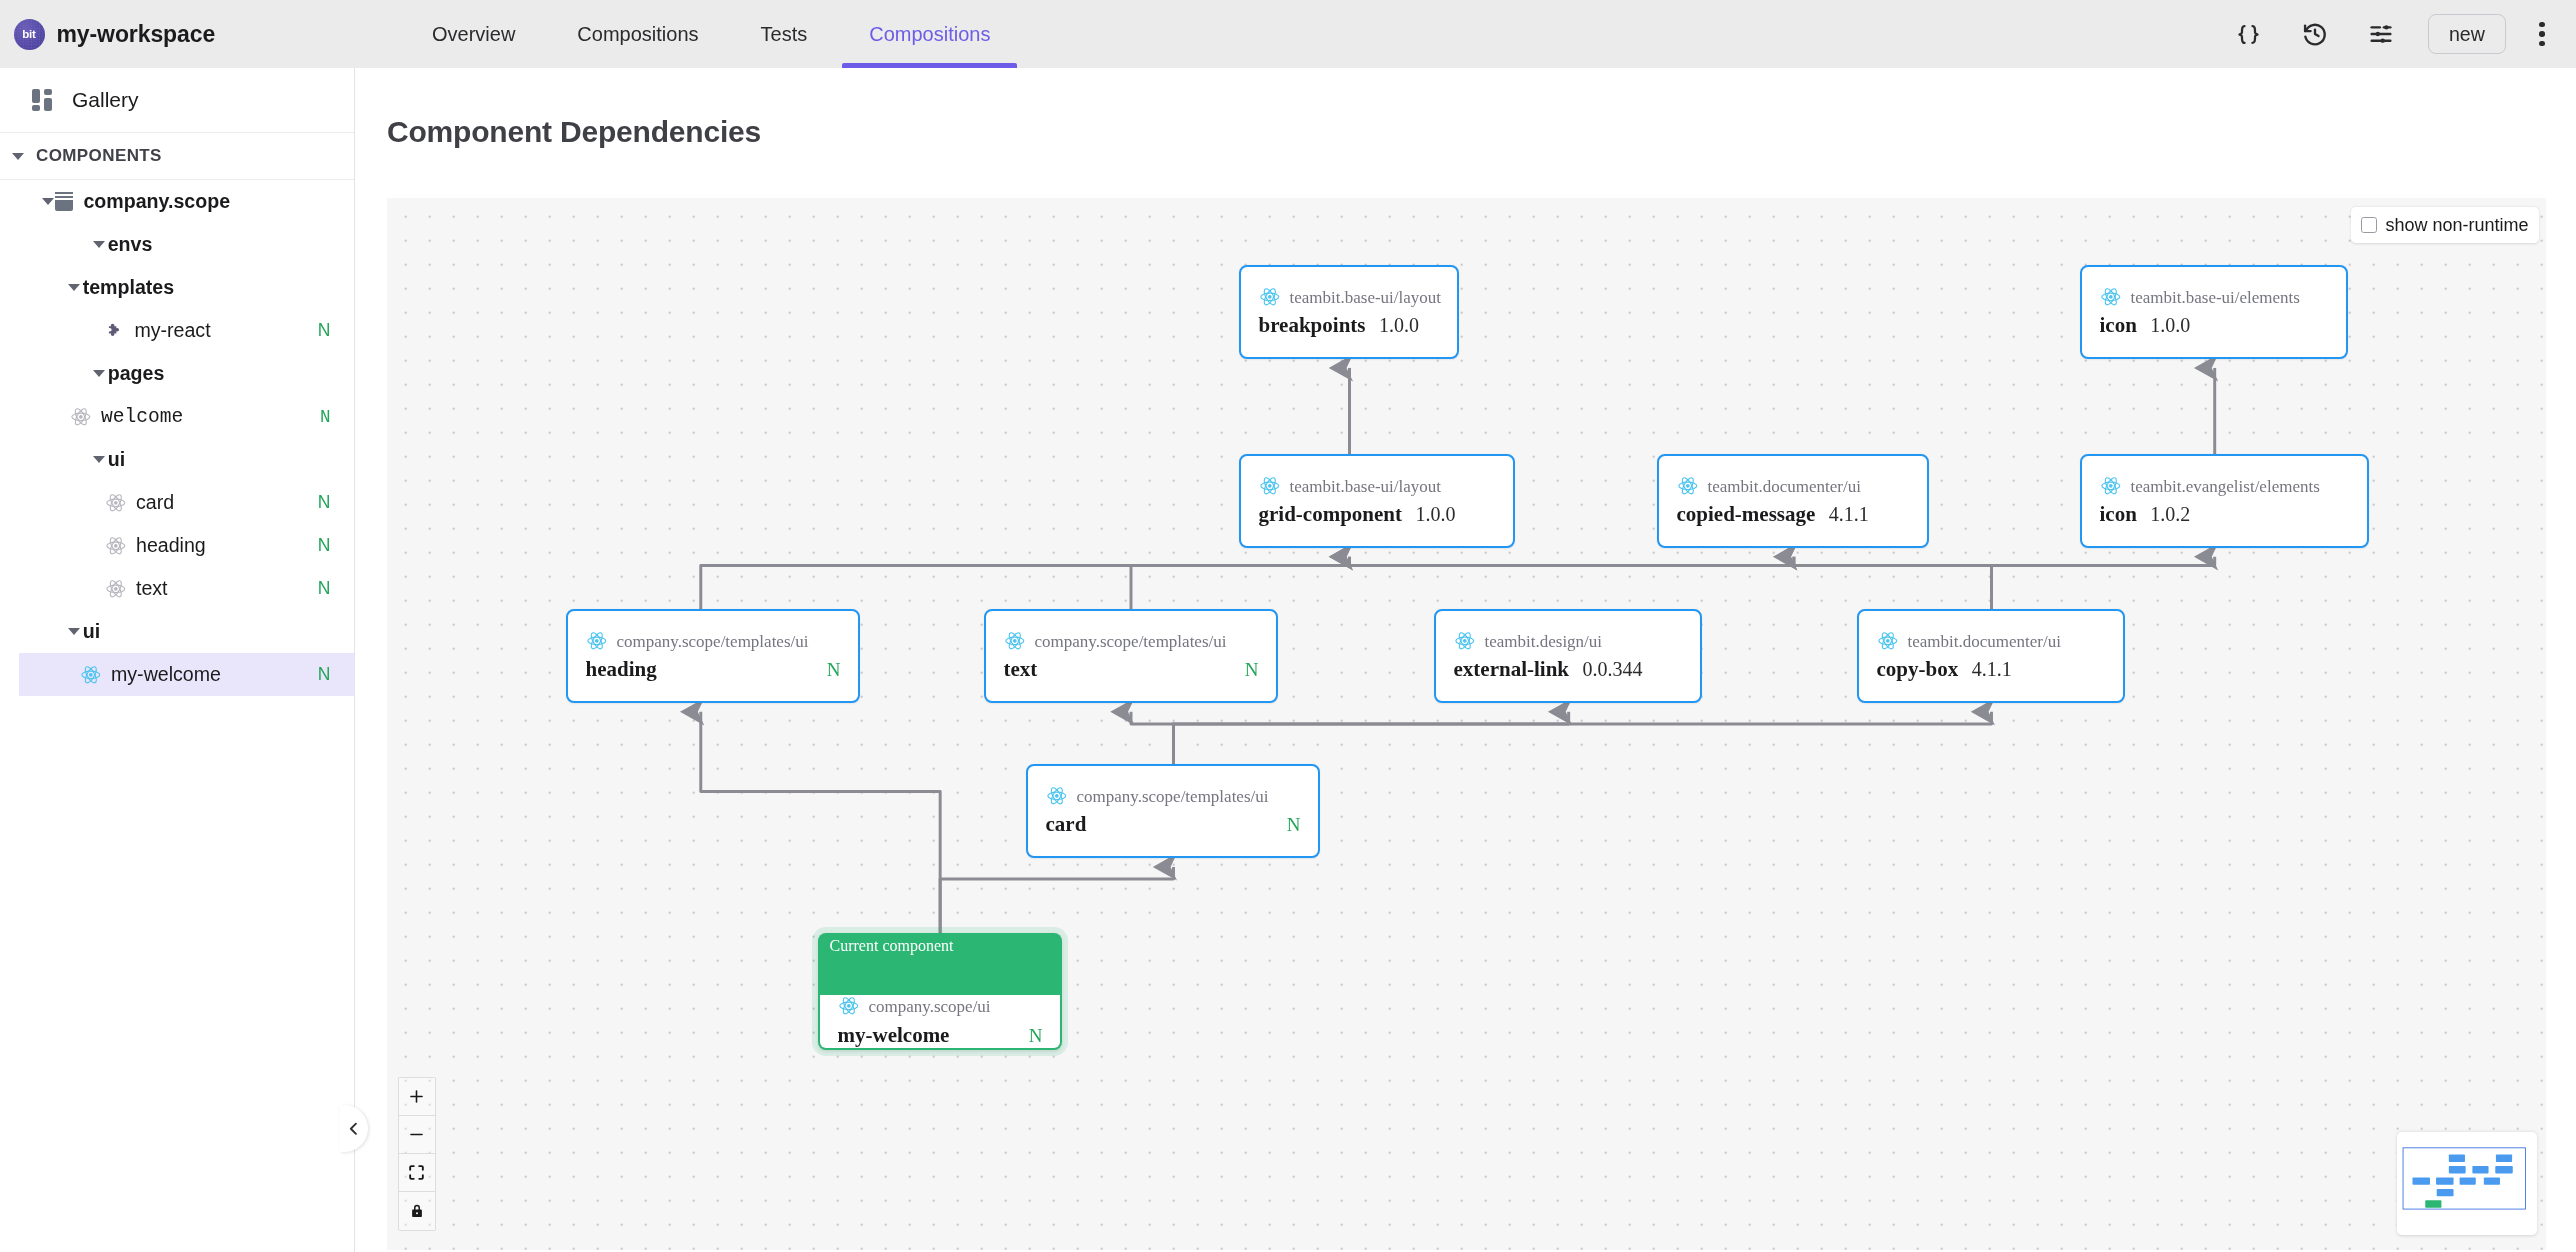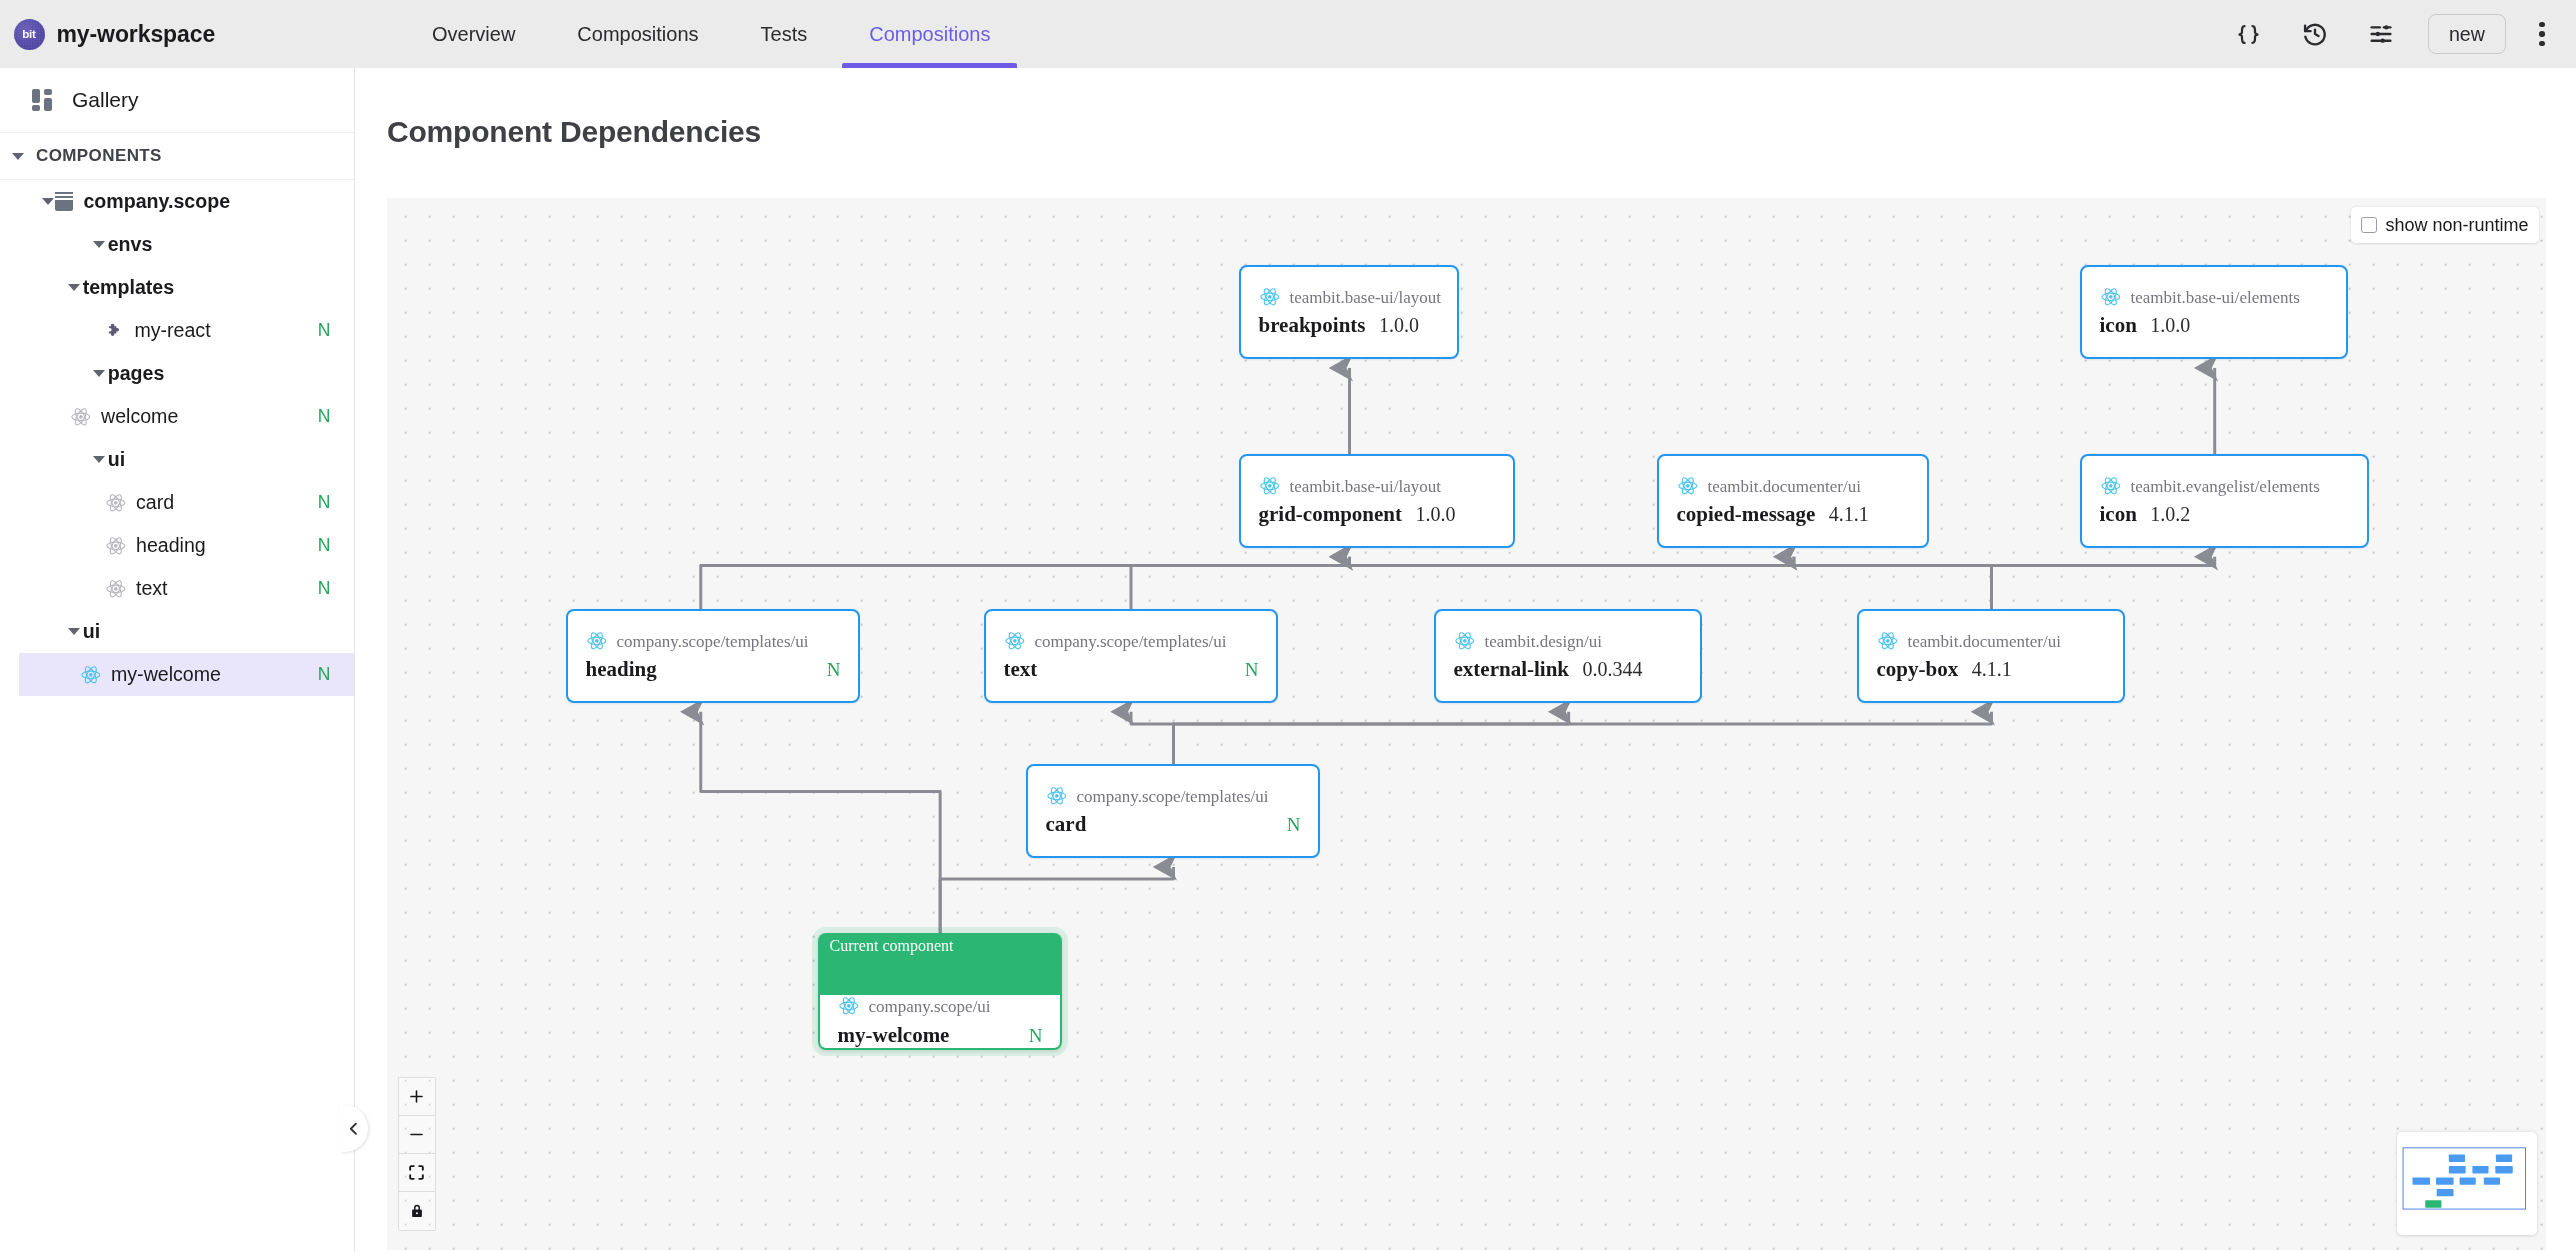--- a/index.html
+++ b/index.html
@@ -275,21 +275,21 @@
           </svg>
         </span>
         <span class="txt">my-react</span>
         <span class="nbadge">N</span>
       </div>
       <div class="tree-row" style="padding-left: 74px;">
         <span class="caret"></span>
         <span style="flex:0 0 2.7px"></span>
         <span class="txt bold">pages</span>
       </div>
-      <div class="tree-row" style="padding-left: 39px;">
+      <div class="tree-row" style="padding-left: 39px; font-family: Liberation Mono, monospace;">
         <span style="flex:0 0 12px"></span>
         <span class="react-ico">
           <svg width="21.6" height="21.6" viewBox="0 0 24 24" fill="none" stroke="#b7b7bf" stroke-width="1.25">
             <circle cx="12" cy="12" r="2.05" fill="#b7b7bf" stroke="none"></circle>
             <ellipse cx="12" cy="12" rx="10" ry="4.1"></ellipse>
             <ellipse cx="12" cy="12" rx="10" ry="4.1" transform="rotate(60 12 12)"></ellipse>
             <ellipse cx="12" cy="12" rx="10" ry="4.1" transform="rotate(120 12 12)"></ellipse>
           </svg>
         </span>
         <span class="txt">welcome</span>

